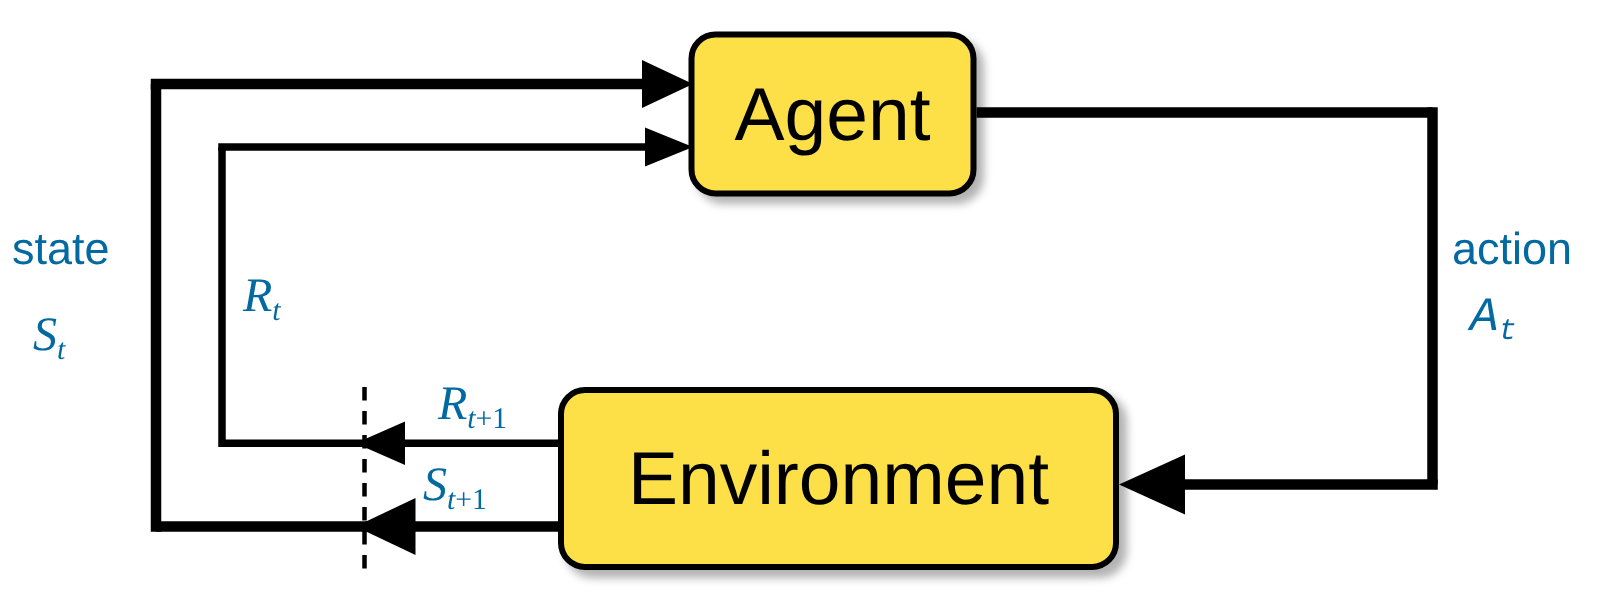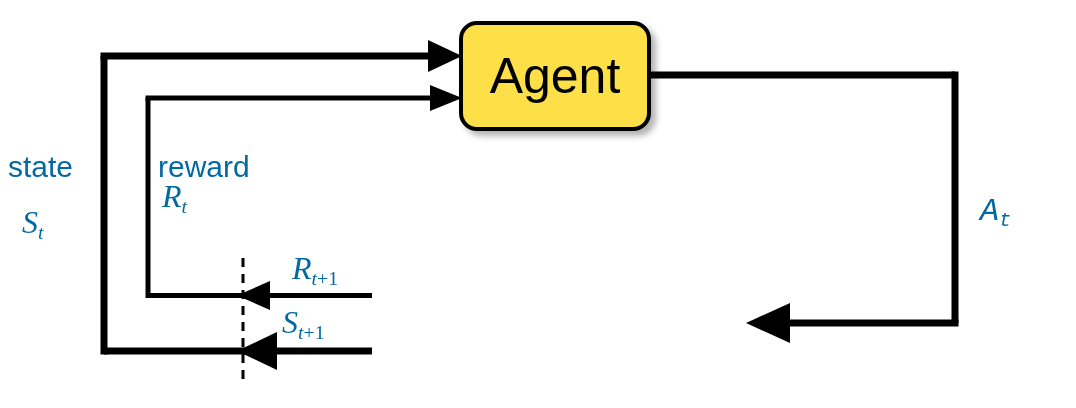--- a/index.html
+++ b/index.html
@@ -112,26 +112,29 @@
       <polygon points="746,323 790,303 790,343" fill="#000000" stroke="none"></polygon>
     </g>
 
     <line x1="243" y1="258" x2="243" y2="379" stroke="#000000" stroke-width="3" stroke-dasharray="9,7"></line>
   </svg>
 
   <div class="node-box" id="agent-box">
     <span class="node-label">Agent</span>
   </div>
 
+  <div class="node-box" id="environment-box">
+    <span class="node-label">Environment</span>
+  </div>
 
   <div class="edge-label word-label" id="label-state">state</div>
   <div class="edge-label math-label" id="label-state-sym"><span>S</span><sub><span>t</span></sub></div>
 
-  <div class="edge-label word-label" id="label-reward">reward</div>
   <div class="edge-label math-label" id="label-reward-sym"><span>R</span><sub><span>t</span></sub></div>
 
+  <div class="edge-label word-label" id="label-action">action</div>
   <div class="edge-label math-label" id="label-action-sym"><span>A</span><sub><span>t</span></sub></div>
 
   <div class="edge-label math-label" id="label-reward-next"><span>R</span><sub><span>t</span><span class="op">+1</span></sub></div>
 
   <div class="edge-label math-label" id="label-state-next"><span>S</span><sub><span>t</span><span class="op">+1</span></sub></div>
 
 </div>
 
 </body></html>

